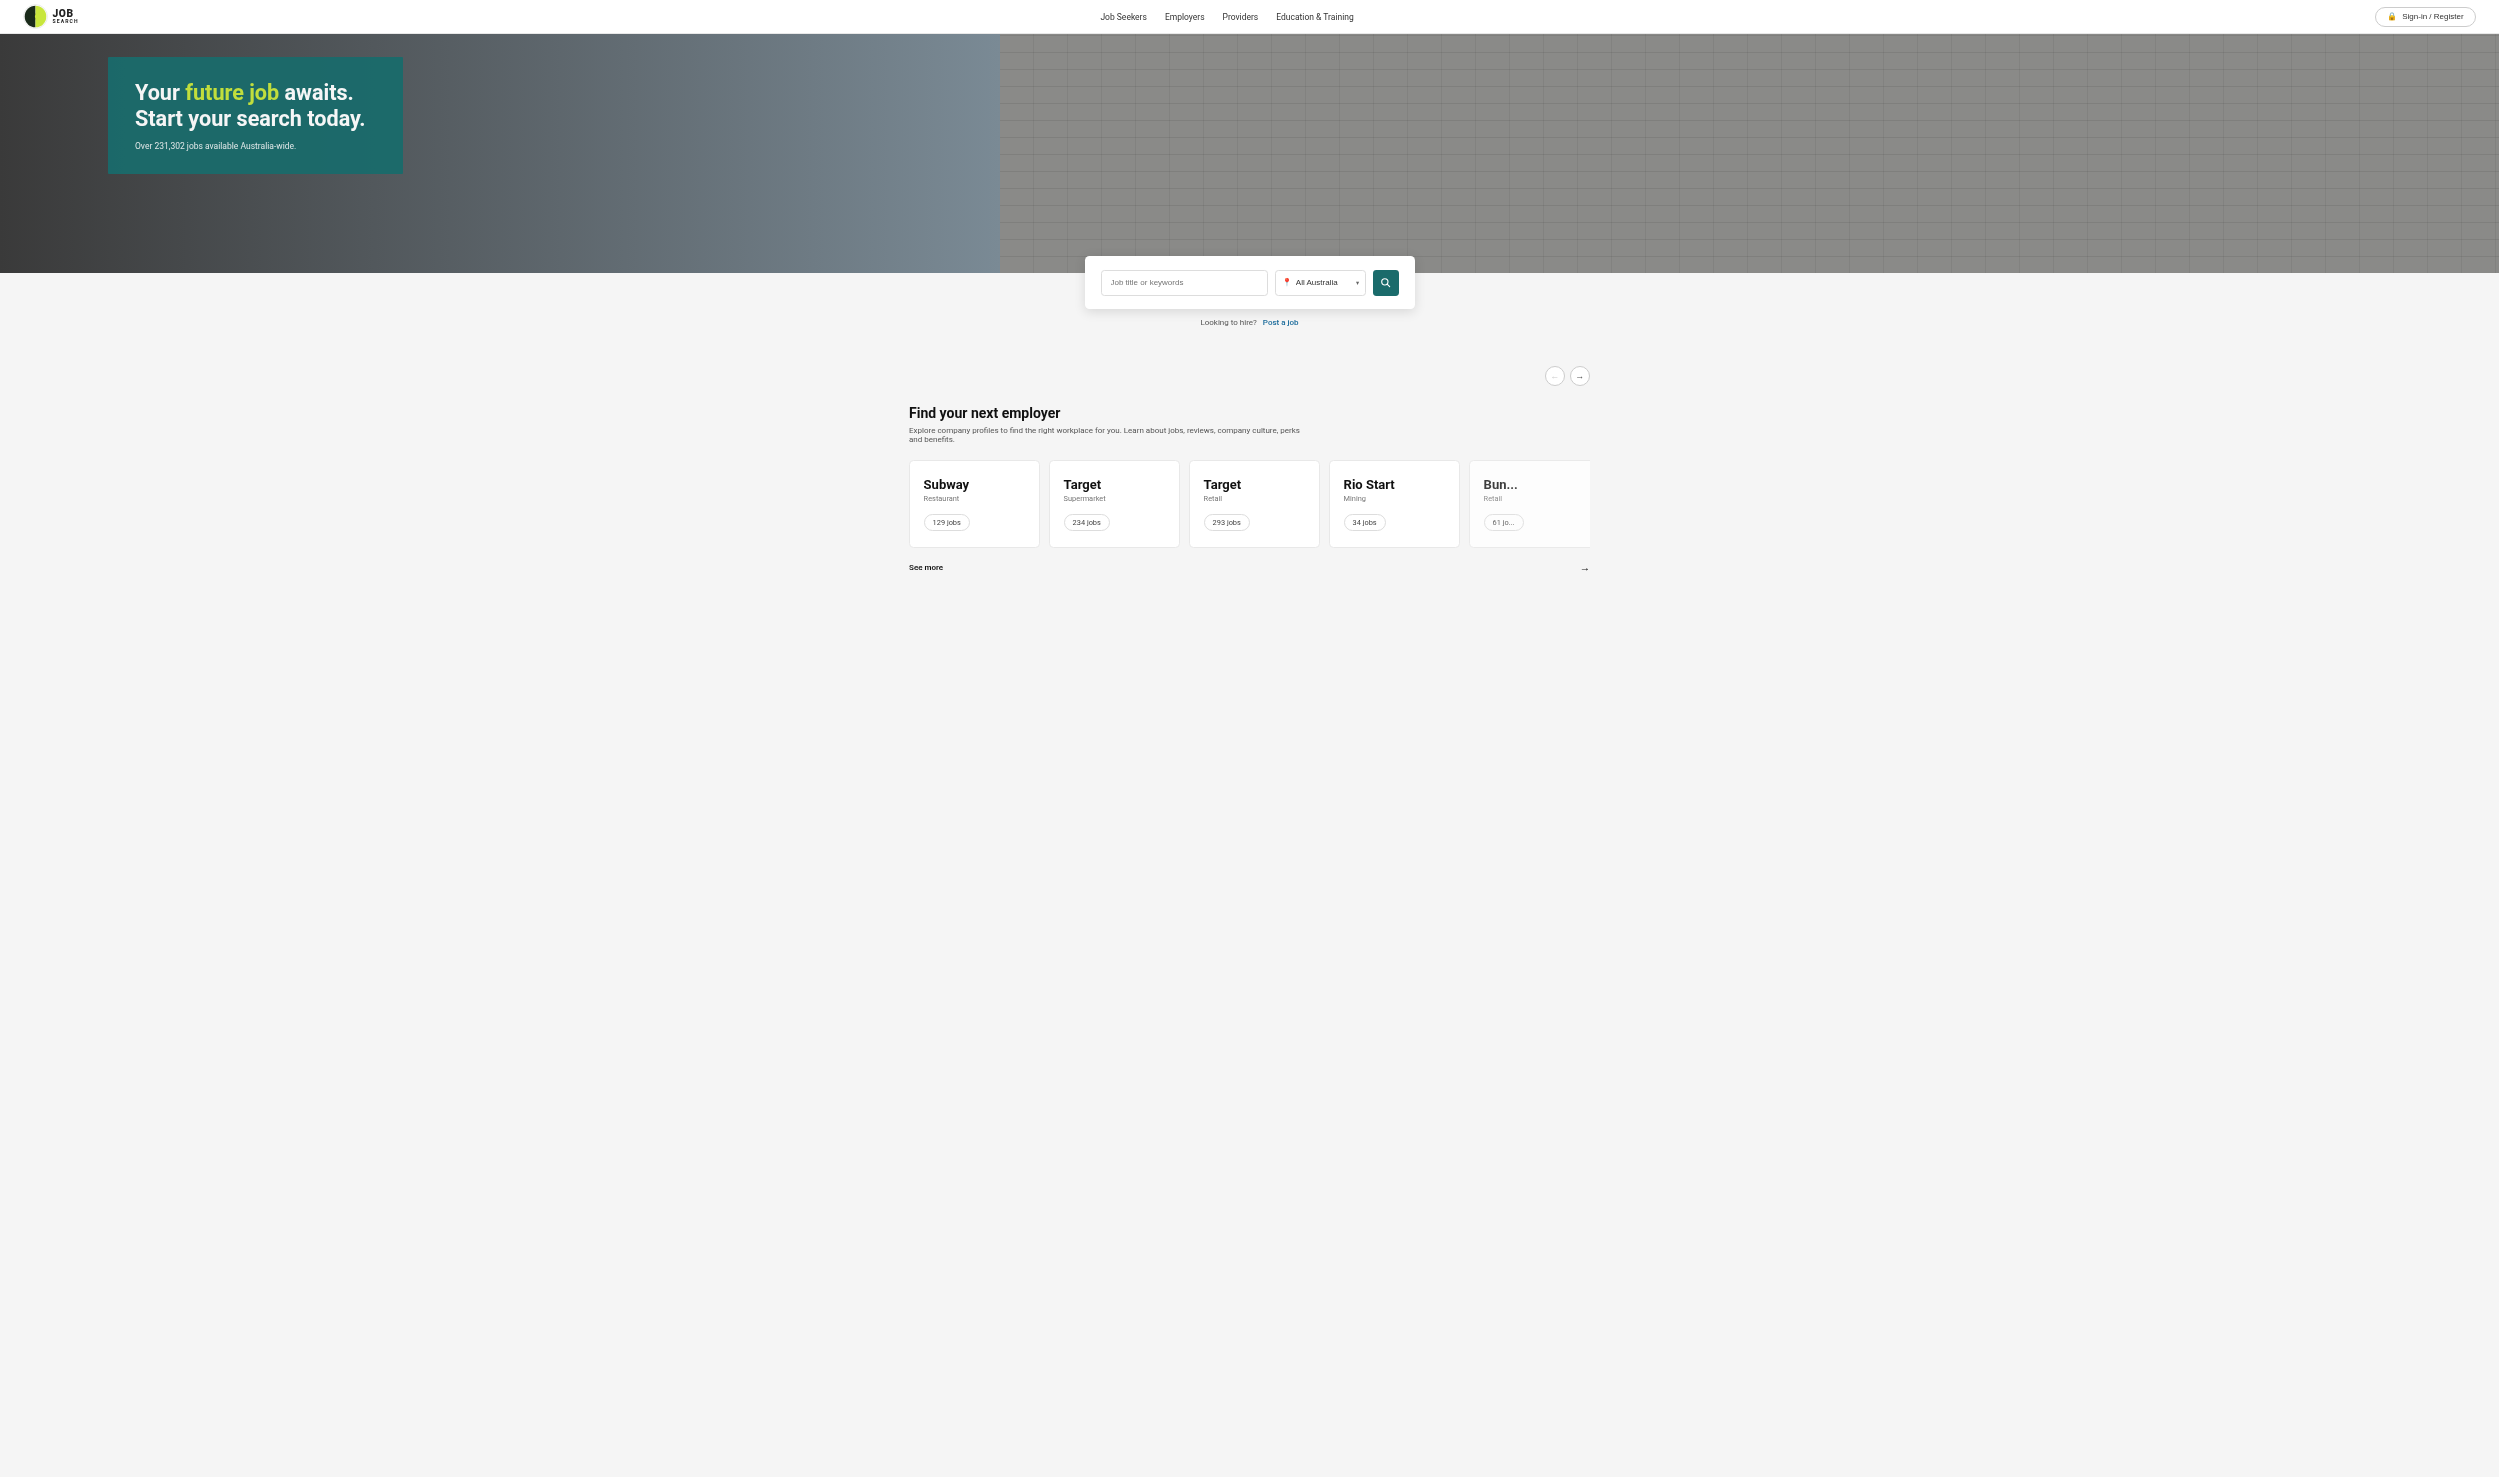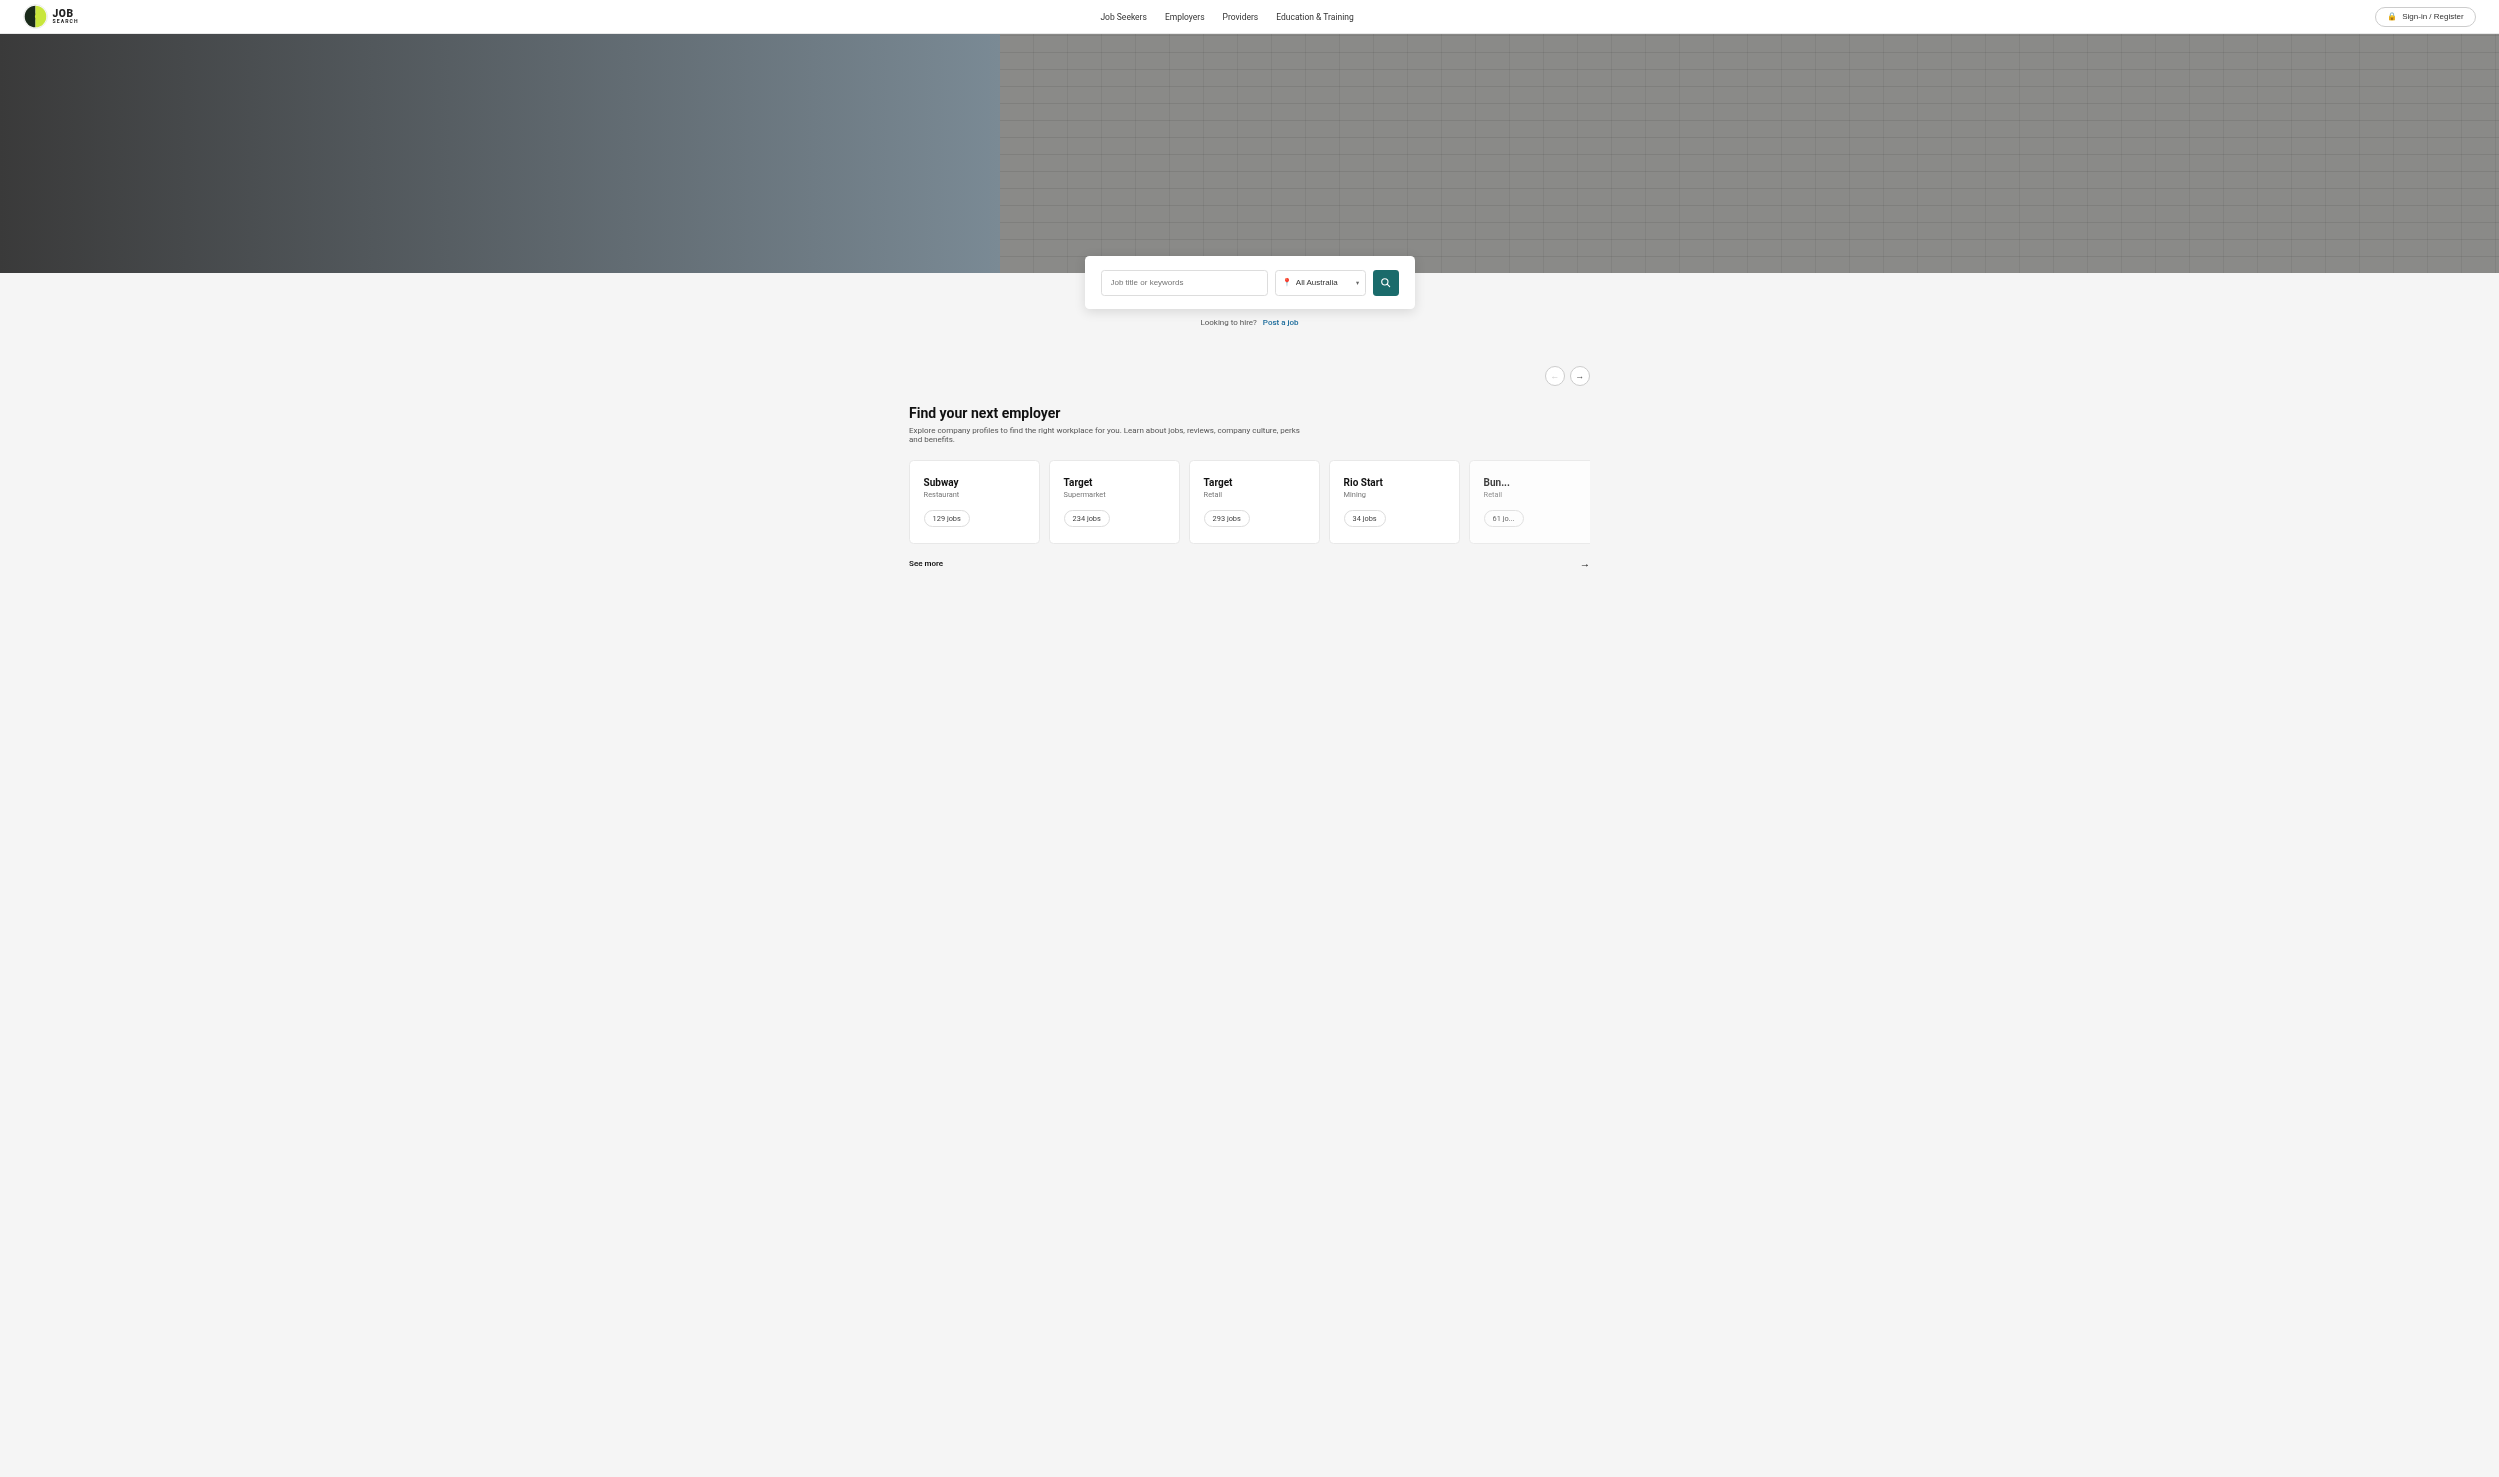--- a/index.html
+++ b/index.html
@@ -272,21 +272,21 @@
     .employer-card {
       background: #fff;
       border-radius: 4.5px;
       border: 0.9px solid #e8e8e8;
       padding: 16px 13.6px;
       min-width: 131px;
       flex: 1;
       cursor: pointer;
     }
     .employer-name {
-      font-size: 10px;
+      font-size: 13px;
       font-weight: 700;
       color: #111;
       margin-bottom: 2.3px;
     }
     .employer-type {
       font-size: 7.4px;
       color: #777;
       margin-bottom: 11.4px;
     }
     .employer-jobs {
@@ -342,20 +342,27 @@
 
   <button class="sign-in-btn">
     <span>🔒</span>
     <span>Sign-in / Register</span>
   </button>
 </header>
 
 <section class="hero">
   <div class="hero-bg"></div>
   <div class="hero-wall"></div>
+  <div class="hero-overlay">
+    <h1 class="hero-heading">
+      <span>Your </span><span class="hero-highlight">future job</span><span> awaits.</span><br>
+      <span>Start your search today.</span>
+    </h1>
+    <p class="hero-subtext">Over 231,302 jobs available Australia-wide.</p>
+  </div>
 </section>
 
 <div class="search-container">
   <div class="search-box">
     <input class="search-input" type="text" placeholder="Job title or keywords" style="">
     <div class="location-select-wrapper">
       <span class="location-icon">📍</span>
       <select class="location-select">
         <option>All Australia</option>
         <option>ACT</option>

